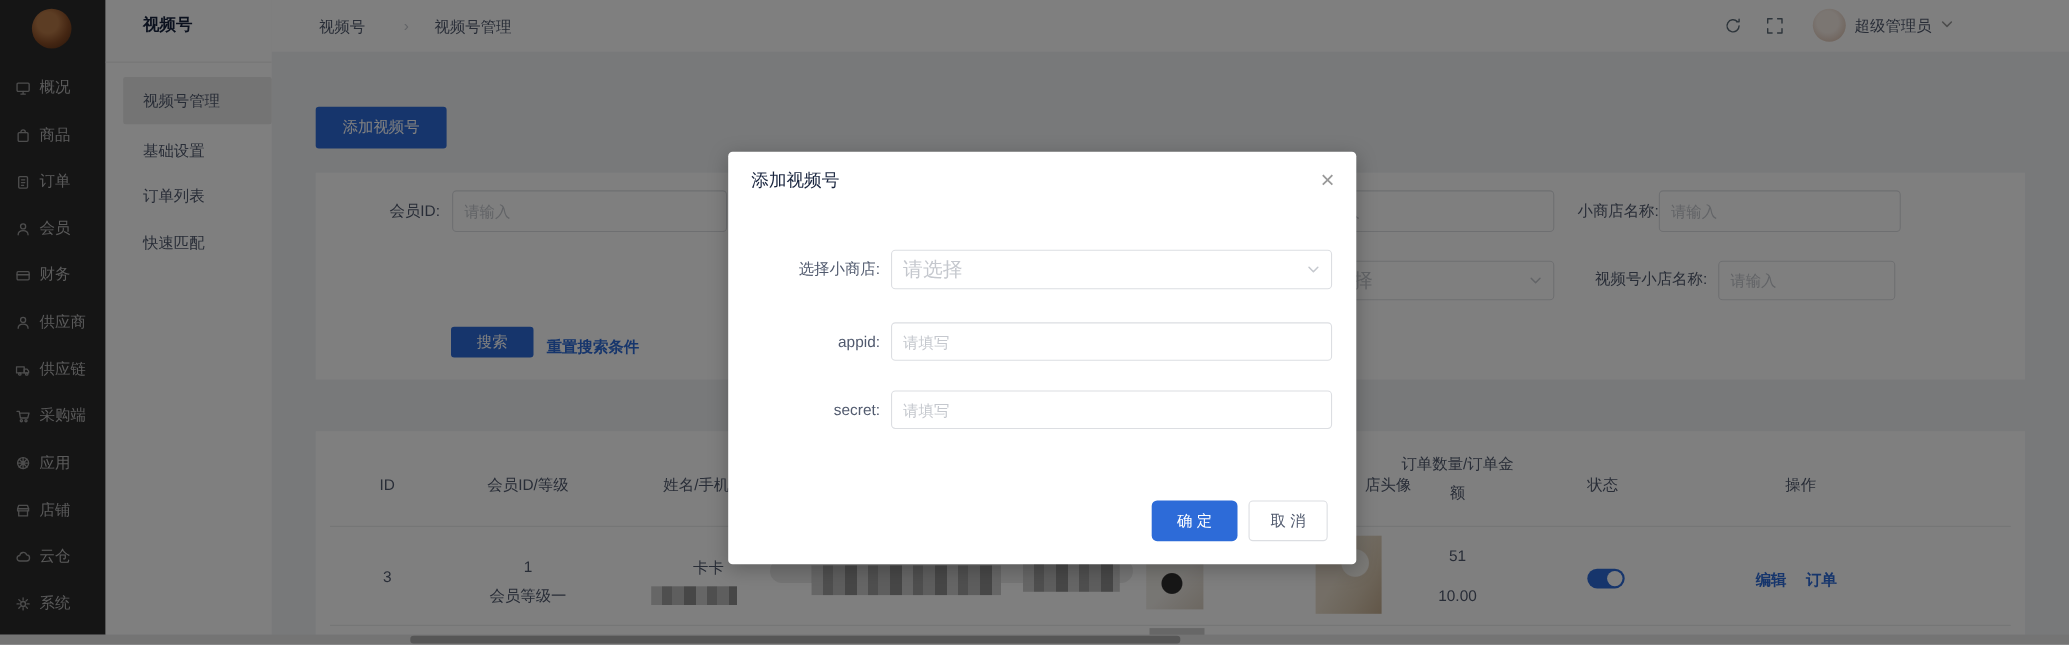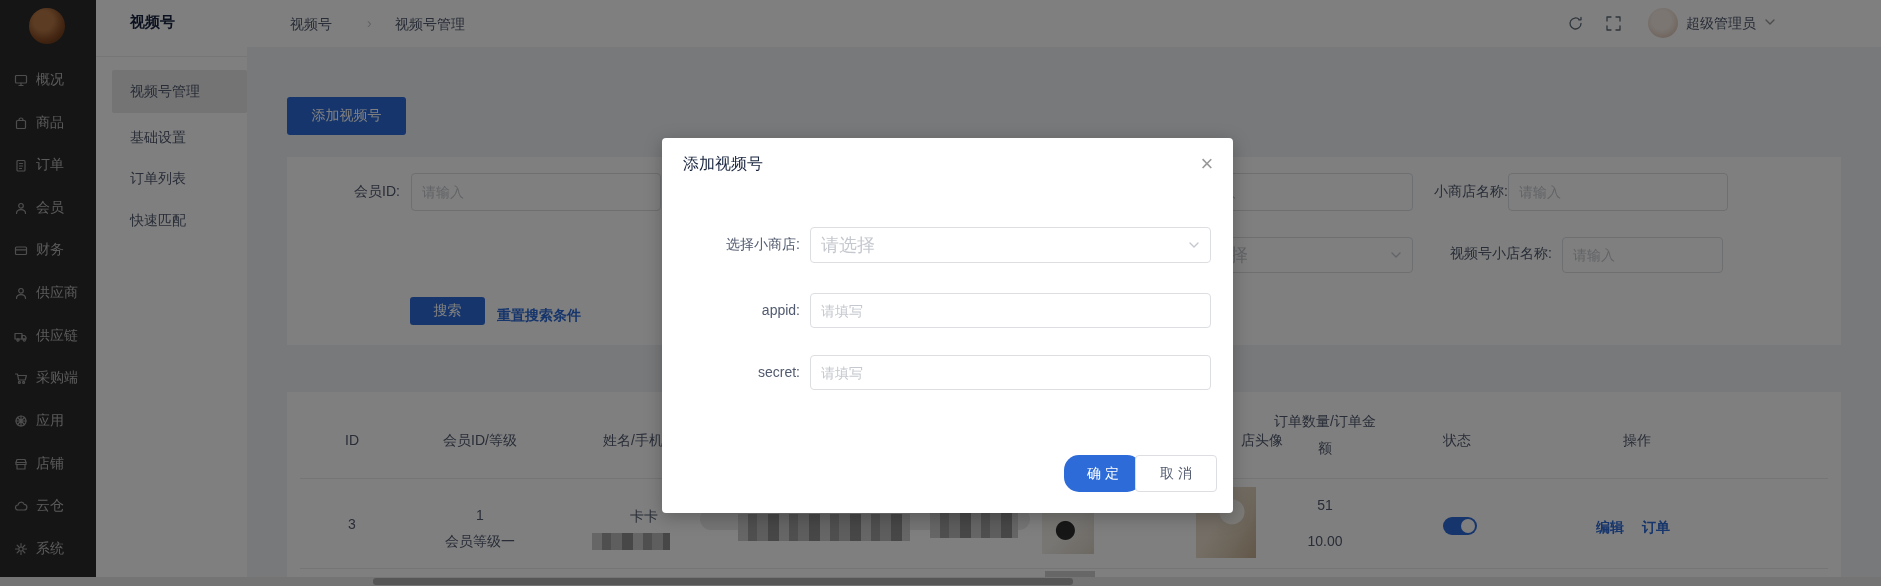--- a/index.html
+++ b/index.html
@@ -68,22 +68,22 @@
   .scroll-thumb{left:373px;top:578px;width:700px;height:7px;border-radius:3px;background:#adadad;cursor:pointer;}
   .artifact{left:463px;top:0;width:57px;height:3px;background:#0c0c0c;}
   
   .mask{left:0;top:0;width:1881px;height:586px;background:rgba(0,0,0,0.5);z-index:50;}
   .modal{left:662px;top:138px;width:571px;height:375px;background:#fff;border-radius:4px;z-index:60;
          box-shadow:0 4px 18px rgba(0,0,0,.25);}
   .modal-title{left:21px;top:16px;font-size:16px;font-weight:500;color:#17233d;}
   .modal-close{left:533px;top:14px;width:24px;height:24px;font-size:22px;line-height:24px;text-align:center;
                color:#999;cursor:pointer;font-weight:300;}
   .m-label{position:absolute;left:0;width:138px;text-align:right;color:#515a6e;font-size:14px;}
-  .m-ok{left:402px;top:317px;width:78px;height:37px;border-radius:15px;}
-  .m-cancel{position:absolute;left:473px;top:317px;width:82px;height:37px;border-radius:4px;background:#fff;
+  .m-ok{left:385px;top:317px;width:78px;height:37px;border-radius:5px;}
+  .m-cancel{position:absolute;left:473px;top:317px;width:72px;height:37px;border-radius:4px;background:#fff;
             border:1px solid #dcdee2;color:#515a6e;font-size:14px;font-family:inherit;cursor:pointer;}
 </style>
 </head>
 <body>
 
 <div class="page">
 
   <div class="abs artifact"></div>
 
   <div class="abs sidebar-dark">

